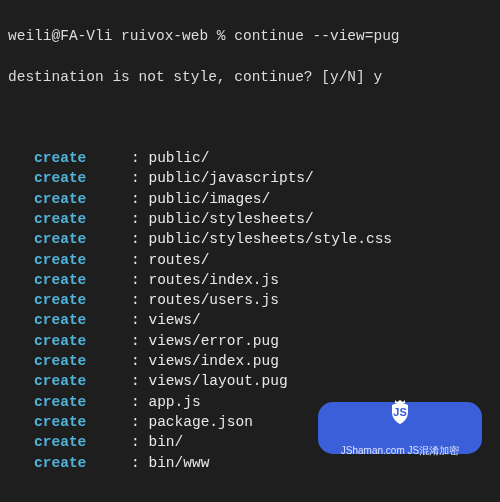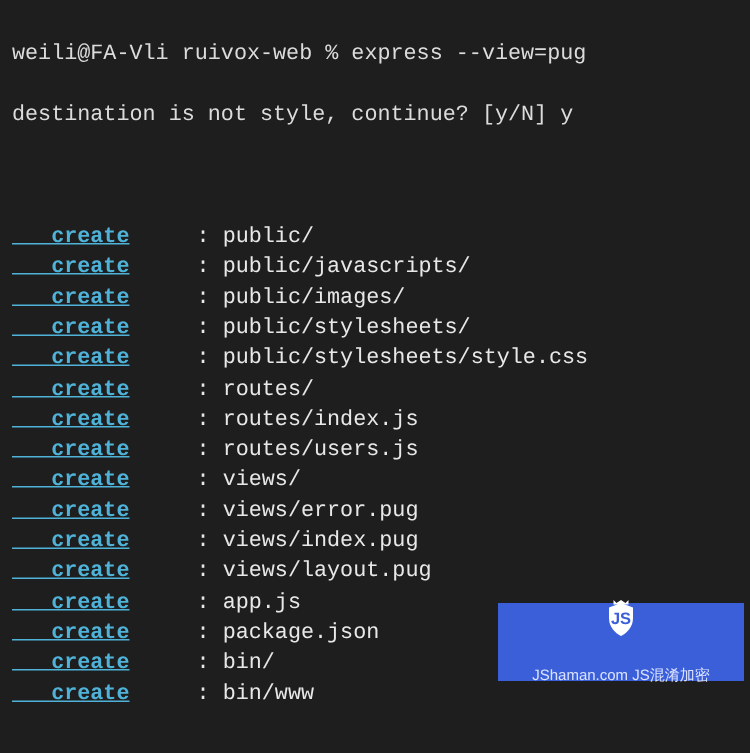--- a/index.html
+++ b/index.html
@@ -12,31 +12,31 @@
     line-height: 1.4;
     color: #e8e8e8;
     overflow: hidden;
     position: relative;
     padding: 6px 8px;
   }
   .terminal {
     white-space: pre;
   }
   .prompt-line { color: #dcdcdc; }
-  .create-kw { color: #4fb3d9; font-weight: 600; text-decoration: underline; }
+  .create-kw { color: #4fb3d9; font-weight: 600; }
   .colon-path { color: #e8e8e8; padding-left: 36px; }
   .blank { height: 1.4em; }
   .watermark {
     position: absolute;
-    right: 4px;
+    right: 18px;
     bottom: 48px;
     width: 164px;
     height: 52px;
     background: #3a5fd9;
-    border-radius: 0;
+    border-radius: 15px;
     display: flex;
     flex-direction: column;
     align-items: center;
     justify-content: center;
     color: #ffffff;
     font-family: Arial, sans-serif;
   }
   .watermark-top {
     display: flex;
     align-items: center;
@@ -51,21 +51,21 @@
     font-size: 10px;
     color: #dbe3ff;
     margin-top: 19px;
   }
   .shield-svg { width: 24px; height: 26px; }
 </style>
 </head>
 <body>
 
 <div class="terminal">
-<div class="prompt-line">weili@FA-Vli ruivox-web % express --view=pug</div>
+<div class="prompt-line">weili@FA-Vli ruivox-web % continue --view=pug</div>
 <div class="prompt-line">destination is not style, continue? [y/N] y</div>
 <div class="blank"></div>
 <div id="create-list"><div><span class="create-kw">   create</span><span class="colon-path"> : public/</span></div><div><span class="create-kw">   create</span><span class="colon-path"> : public/javascripts/</span></div><div><span class="create-kw">   create</span><span class="colon-path"> : public/images/</span></div><div><span class="create-kw">   create</span><span class="colon-path"> : public/stylesheets/</span></div><div><span class="create-kw">   create</span><span class="colon-path"> : public/stylesheets/style.css</span></div><div><span class="create-kw">   create</span><span class="colon-path"> : routes/</span></div><div><span class="create-kw">   create</span><span class="colon-path"> : routes/index.js</span></div><div><span class="create-kw">   create</span><span class="colon-path"> : routes/users.js</span></div><div><span class="create-kw">   create</span><span class="colon-path"> : views/</span></div><div><span class="create-kw">   create</span><span class="colon-path"> : views/error.pug</span></div><div><span class="create-kw">   create</span><span class="colon-path"> : views/index.pug</span></div><div><span class="create-kw">   create</span><span class="colon-path"> : views/layout.pug</span></div><div><span class="create-kw">   create</span><span class="colon-path"> : app.js</span></div><div><span class="create-kw">   create</span><span class="colon-path"> : package.json</span></div><div><span class="create-kw">   create</span><span class="colon-path"> : bin/</span></div><div><span class="create-kw">   create</span><span class="colon-path"> : bin/www</span></div></div>
 <div class="blank"></div>
 
 
 
 
 
 </div>

